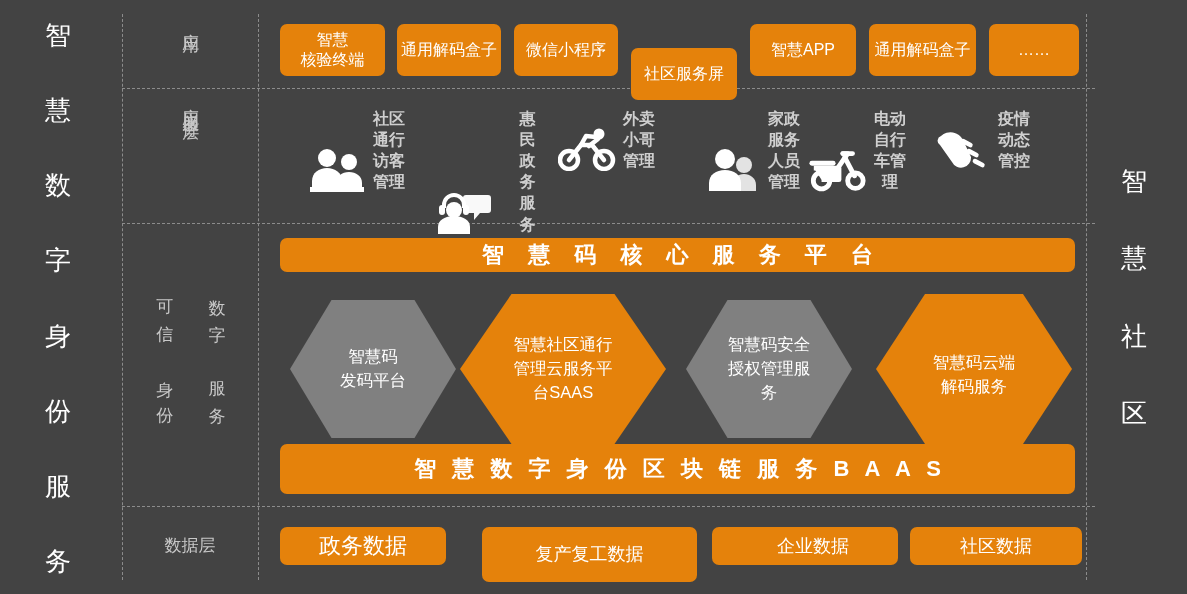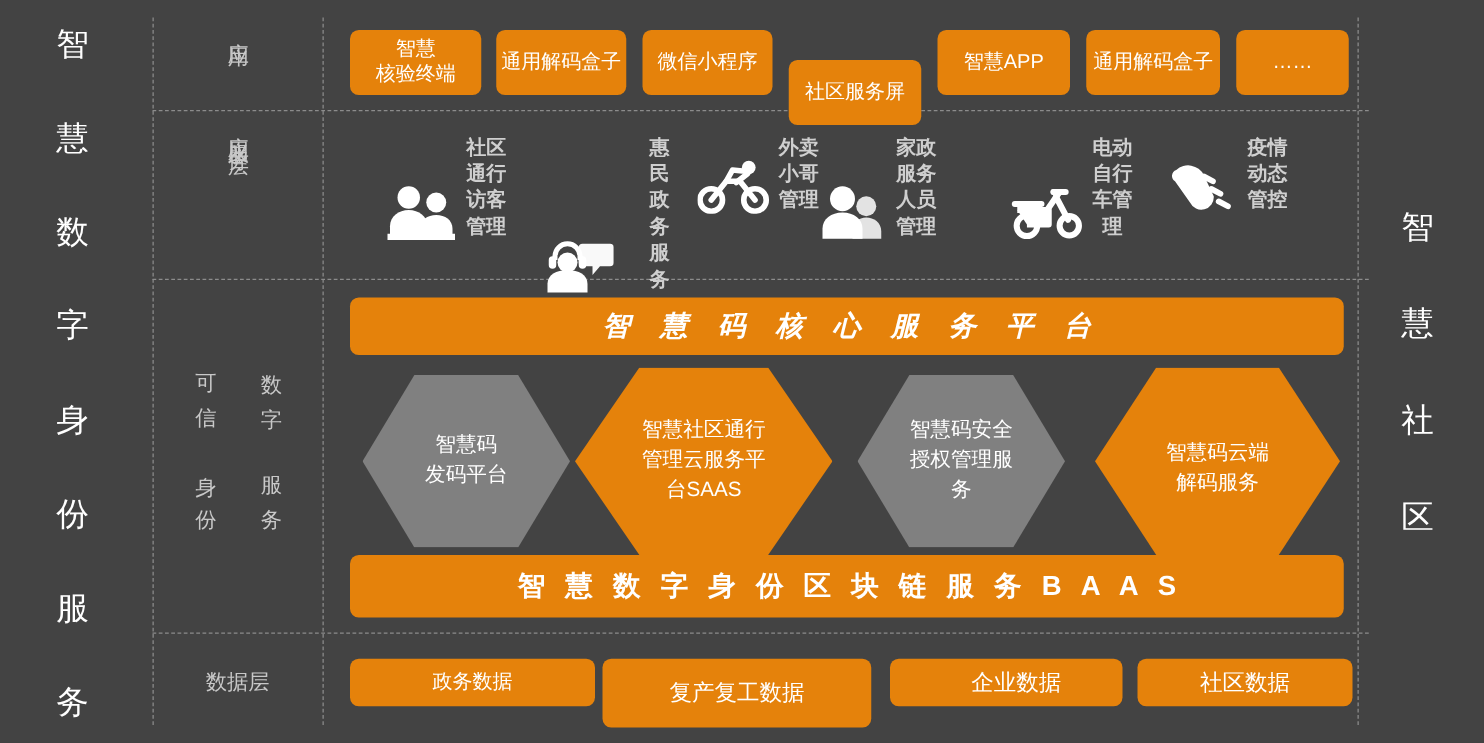--- a/index.html
+++ b/index.html
@@ -194,21 +194,21 @@
         <circle cx="41" cy="7" r="5.5" fill="#ffffff" stroke="none"></circle>
         <path d="M11 33 L23 18 L34 18 L46 33" stroke-width="4.5" stroke-linecap="round" stroke-linejoin="round"></path>
         <path d="M23 18 L28 9 L38 10" stroke-width="4.5" stroke-linecap="round" stroke-linejoin="round"></path>
         <path d="M31 19 L40 12" stroke-width="4.5" stroke-linecap="round"></path>
       </svg>
     </span>
     <span class="label">外卖小哥
 管理</span>
   </div>
 
-  <div class="svc" style="left:652px; top:100px;">
+  <div class="svc" style="left:703px; top:100px;">
     <span class="icon">
       <svg width="58" height="44" viewBox="0 0 58 44" fill="#ffffff">
         <circle cx="22" cy="11" r="10"></circle>
         <path d="M6 43 v-8 c0-8 7-13 16-13 s16 5 16 13 v8 z"></path>
         <circle cx="41" cy="17" r="8" opacity="0.85"></circle>
         <path d="M30 43 v-6 c0-7 5-11 11-11 s12 4 12 11 v6 z" opacity="0.85"></path>
       </svg>
     </span>
     <span class="label">家政服务
 人员管理</span>
@@ -236,21 +236,21 @@
         <path d="M8 9 a14 14 0 0 1 22 4 l8 17 a10 10 0 0 1 -19 5 l-12 -17 a5 5 0 0 1 1 -9 z"></path>
         <rect x="29" y="11" width="13" height="4.6" rx="2.3" transform="rotate(28 29 11)"></rect>
         <rect x="35" y="21" width="13" height="4.6" rx="2.3" transform="rotate(28 35 21)"></rect>
         <rect x="41" y="31" width="13" height="4.6" rx="2.3" transform="rotate(28 41 31)"></rect>
       </svg>
     </span>
     <span class="label">疫情动态
 管控</span>
   </div>
 
-  <div class="bar" style="left:280px; top:238px; width:795px; height:46px;font-style:italic;">智 慧 码 核 心 服 务 平 台</div>
+  <div class="bar" style="left:280px; top:238px; width:795px; height:34px;">智 慧 码 核 心 服 务 平 台</div>
 
   <div class="hex grey" style="left:290px; top:300px; width:166px; height:138px;">
     <span class="txt" style="white-space:pre-line;">智慧码
 发码平台</span>
   </div>
 
   <div class="hex orange" style="left:460px; top:294px; width:206px; height:150px;">
     <span class="txt" style="white-space:pre-line;">智慧社区通行
 管理云服务平
 台SAAS</span>
@@ -262,18 +262,18 @@
 务</span>
   </div>
 
   <div class="hex orange" style="left:876px; top:294px; width:196px; height:150px;">
     <span class="txt" style="white-space:pre-line;margin-top:12px;">智慧码云端
 解码服务</span>
   </div>
 
   <div class="bar" style="left:280px; top:444px; width:795px; height:50px; letter-spacing:5px; text-indent:5px;">智 慧 数 字 身 份 区 块 链 服 务   B A A S</div>
 
-  <div class="pill" style="left:280px; top:527px; width:196px; height:38px; font-size:16px;">政务数据</div>
+  <div class="pill" style="left:280px; top:527px; width:166px; height:38px; font-size:22px;">政务数据</div>
   <div class="pill" style="left:482px; top:527px; width:215px; height:55px; font-size:18px;">复产复工数据</div>
   <div class="pill" style="left:712px; top:527px; width:186px; height:38px; font-size:18px;padding-left:16px;">企业数据</div>
   <div class="pill" style="left:910px; top:527px; width:172px; height:38px; font-size:18px;">社区数据</div>
 
 </div>
 
 </body></html>

